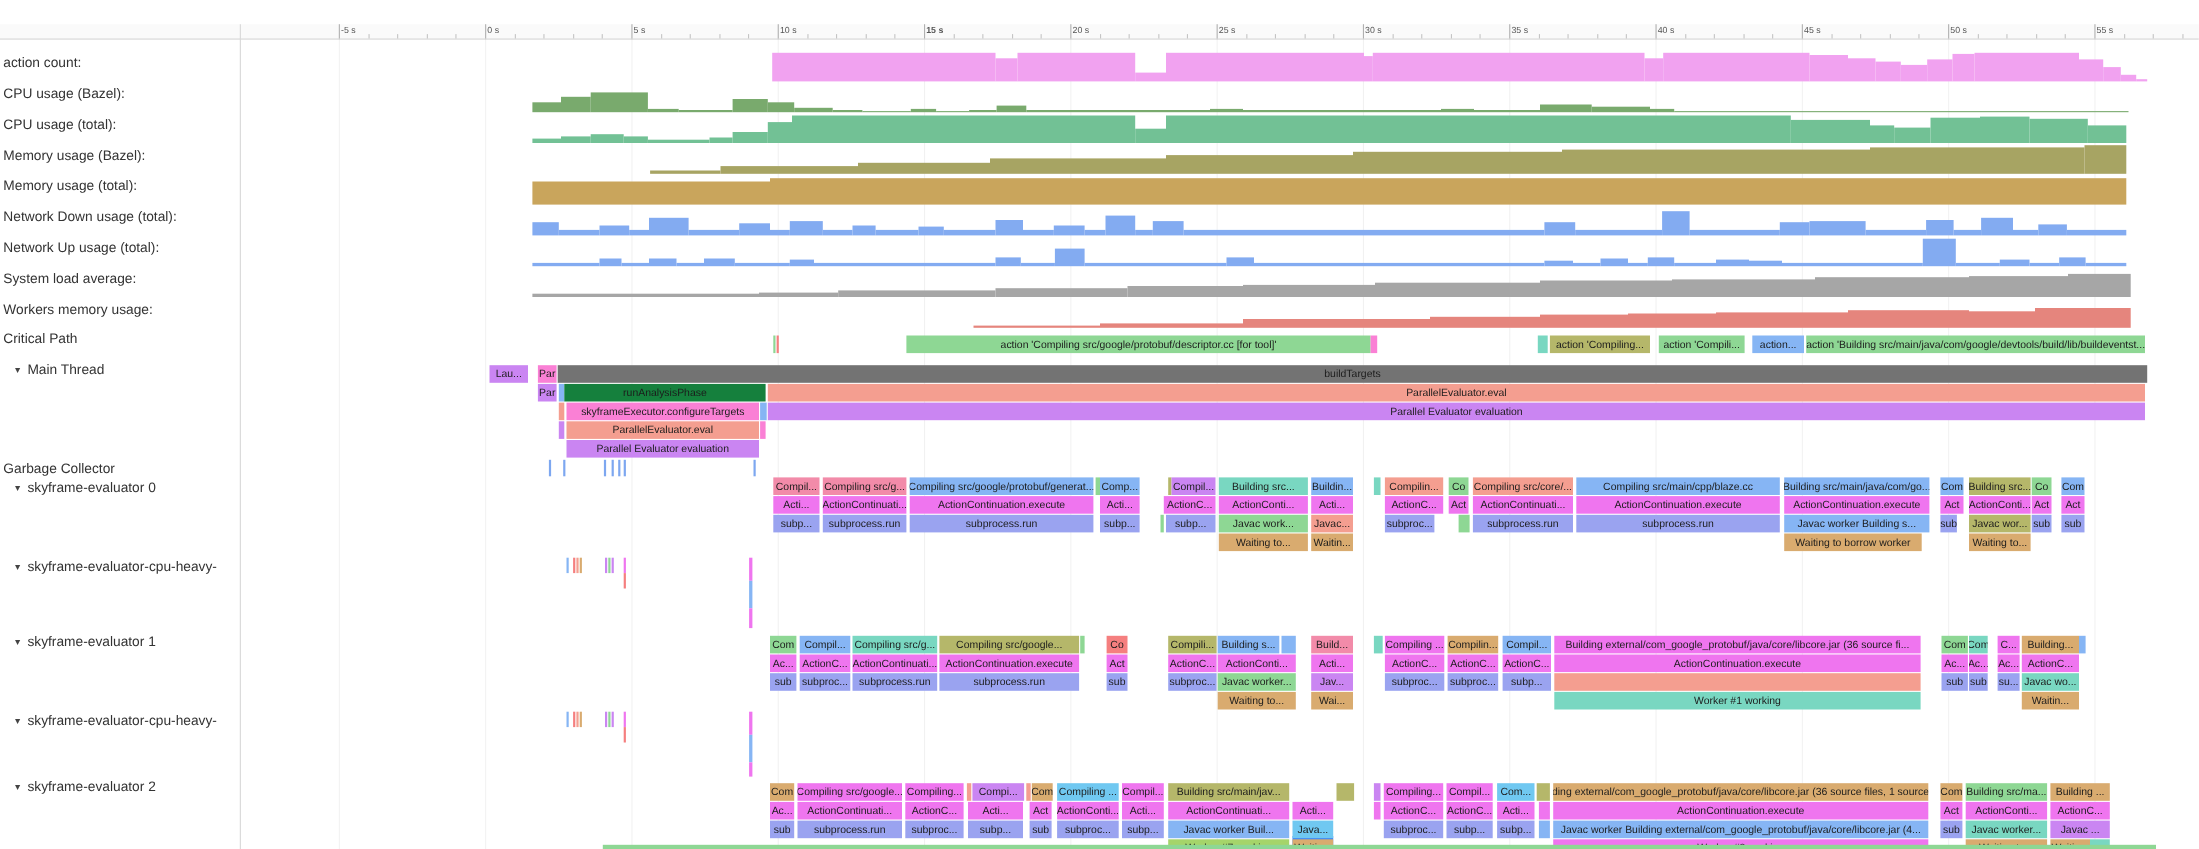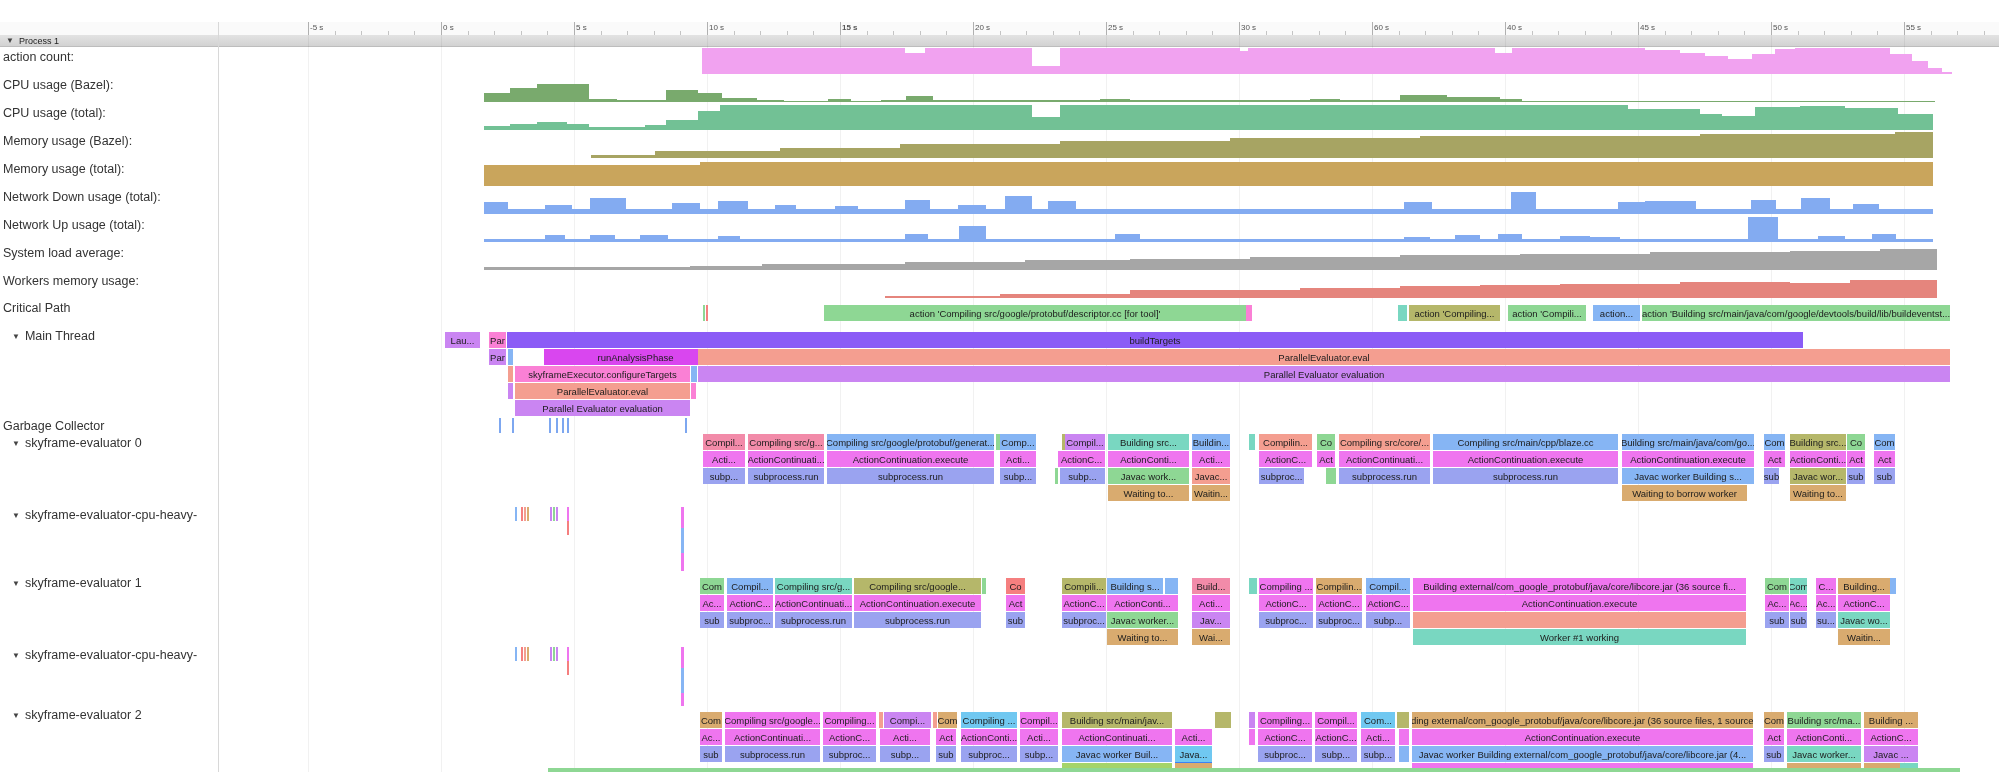--- a/index.html
+++ b/index.html
@@ -84,21 +84,21 @@
       <div class="tickmin" style="left: 1159.2px;"></div>
       <div class="tickmin" style="left: 1185.8px;"></div>
       <div class="tickmin" style="left: 1212.4px;"></div>
       <div class="tickmaj" style="left: 1239px;"></div>
       <div class="ticklab" style="left: 1241px;">30 s</div>
       <div class="tickmin" style="left: 1265.6px;"></div>
       <div class="tickmin" style="left: 1292.2px;"></div>
       <div class="tickmin" style="left: 1318.8px;"></div>
       <div class="tickmin" style="left: 1345.4px;"></div>
       <div class="tickmaj" style="left: 1372px;"></div>
-      <div class="ticklab" style="left: 1374px;">60 s</div>
+      <div class="ticklab" style="left: 1374px;">35 s</div>
       <div class="tickmin" style="left: 1398.6px;"></div>
       <div class="tickmin" style="left: 1425.2px;"></div>
       <div class="tickmin" style="left: 1451.8px;"></div>
       <div class="tickmin" style="left: 1478.4px;"></div>
       <div class="tickmaj" style="left: 1505px;"></div>
       <div class="ticklab" style="left: 1507px;">40 s</div>
       <div class="tickmin" style="left: 1531.6px;"></div>
       <div class="tickmin" style="left: 1558.2px;"></div>
       <div class="tickmin" style="left: 1584.8px;"></div>
       <div class="tickmin" style="left: 1611.4px;"></div>
@@ -114,21 +114,20 @@
       <div class="tickmin" style="left: 1824.2px;"></div>
       <div class="tickmin" style="left: 1850.8px;"></div>
       <div class="tickmin" style="left: 1877.4px;"></div>
       <div class="tickmaj" style="left: 1904px;"></div>
       <div class="ticklab" style="left: 1906px;">55 s</div>
       <div class="tickmin" style="left: 1930.6px;"></div>
       <div class="tickmin" style="left: 1957.2px;"></div>
       <div class="tickmin" style="left: 1983.8px;"></div>
     </div>
 
-  <div id="prochdr"><span class="arrow">▼</span><span>Process 1</span></div>
 
   <div id="rows">
       <div class="grid" style="left: 308px;"></div>
       <div class="grid" style="left: 441px;"></div>
       <div class="grid" style="left: 574px;"></div>
       <div class="grid" style="left: 707px;"></div>
       <div class="grid" style="left: 840px;"></div>
       <div class="grid" style="left: 973px;"></div>
       <div class="grid" style="left: 1106px;"></div>
       <div class="grid" style="left: 1239px;"></div>
@@ -335,24 +334,24 @@
       <div class="bar" style="left: 706px; top: 305px; width: 2px; height: 16px; background: rgb(245, 127, 127);"></div>
       <div class="bar" style="left: 824px; top: 305px; width: 422px; height: 16px; background: rgb(142, 215, 148);">action 'Compiling src/google/protobuf/descriptor.cc [for tool]'</div>
       <div class="bar" style="left: 1246px; top: 305px; width: 6px; height: 16px; background: rgb(250, 128, 213);"></div>
       <div class="bar" style="left: 1398px; top: 305px; width: 9px; height: 16px; background: rgb(121, 215, 193);"></div>
       <div class="bar" style="left: 1409px; top: 305px; width: 91px; height: 16px; background: rgb(181, 183, 106);">action 'Compiling...</div>
       <div class="bar" style="left: 1508px; top: 305px; width: 78px; height: 16px; background: rgb(142, 215, 148);">action 'Compili...</div>
       <div class="bar" style="left: 1593px; top: 305px; width: 47px; height: 16px; background: rgb(134, 181, 244);">action...</div>
       <div class="bar" style="left: 1642px; top: 305px; width: 308px; height: 16px; background: rgb(142, 215, 148);">action 'Building src/main/java/com/google/devtools/build/lib/buildeventst...</div>
       <div class="bar" style="left: 445px; top: 332px; width: 35px; height: 16px; background: rgb(202, 133, 242);">Lau...</div>
       <div class="bar" style="left: 489px; top: 332px; width: 17px; height: 16px; background: rgb(250, 128, 213);">Par</div>
-      <div class="bar" style="left: 507px; top: 332px; width: 1296px; height: 16px; background: #8b5cf6; text-align: center;">buildTargets</div>
+      <div class="bar" style="left: 507px; top: 332px; width: 1445px; height: 16px; background: #737373; text-align: center;">buildTargets</div>
       <div class="bar" style="left: 489px; top: 349px; width: 17px; height: 16px; background: rgb(202, 133, 242);">Par</div>
       <div class="bar" style="left: 508px; top: 349px; width: 5px; height: 16px; background: rgb(134, 181, 244);"></div>
-      <div class="bar" style="left: 544px; top: 349px; width: 183px; height: 16px; background: #d946ef;">runAnalysisPhase</div>
+      <div class="bar" style="left: 513px; top: 349px; width: 183px; height: 16px; background: #15803d;">runAnalysisPhase</div>
       <div class="bar" style="left: 698px; top: 349px; width: 1252px; height: 16px; background: rgb(244, 158, 144);">ParallelEvaluator.eval</div>
       <div class="bar" style="left: 508px; top: 366px; width: 5px; height: 16px; background: rgb(244, 158, 144);"></div>
       <div class="bar" style="left: 515px; top: 366px; width: 175px; height: 16px; background: rgb(250, 128, 213);">skyframeExecutor.configureTargets</div>
       <div class="bar" style="left: 691px; top: 366px; width: 6px; height: 16px; background: rgb(134, 181, 244);"></div>
       <div class="bar" style="left: 698px; top: 366px; width: 1252px; height: 16px; background: rgb(202, 133, 242);">Parallel Evaluator evaluation</div>
       <div class="bar" style="left: 508px; top: 383px; width: 5px; height: 16px; background: rgb(202, 133, 242);"></div>
       <div class="bar" style="left: 515px; top: 383px; width: 175px; height: 16px; background: rgb(244, 158, 144);">ParallelEvaluator.eval</div>
       <div class="bar" style="left: 691px; top: 383px; width: 5px; height: 16px; background: rgb(250, 128, 213);"></div>
       <div class="bar" style="left: 515px; top: 400px; width: 175px; height: 16px; background: rgb(202, 133, 242);">Parallel Evaluator evaluation</div>
       <div class="bar" style="left: 499px; top: 418px; width: 2px; height: 15px; background: rgb(125, 167, 240);"></div>

